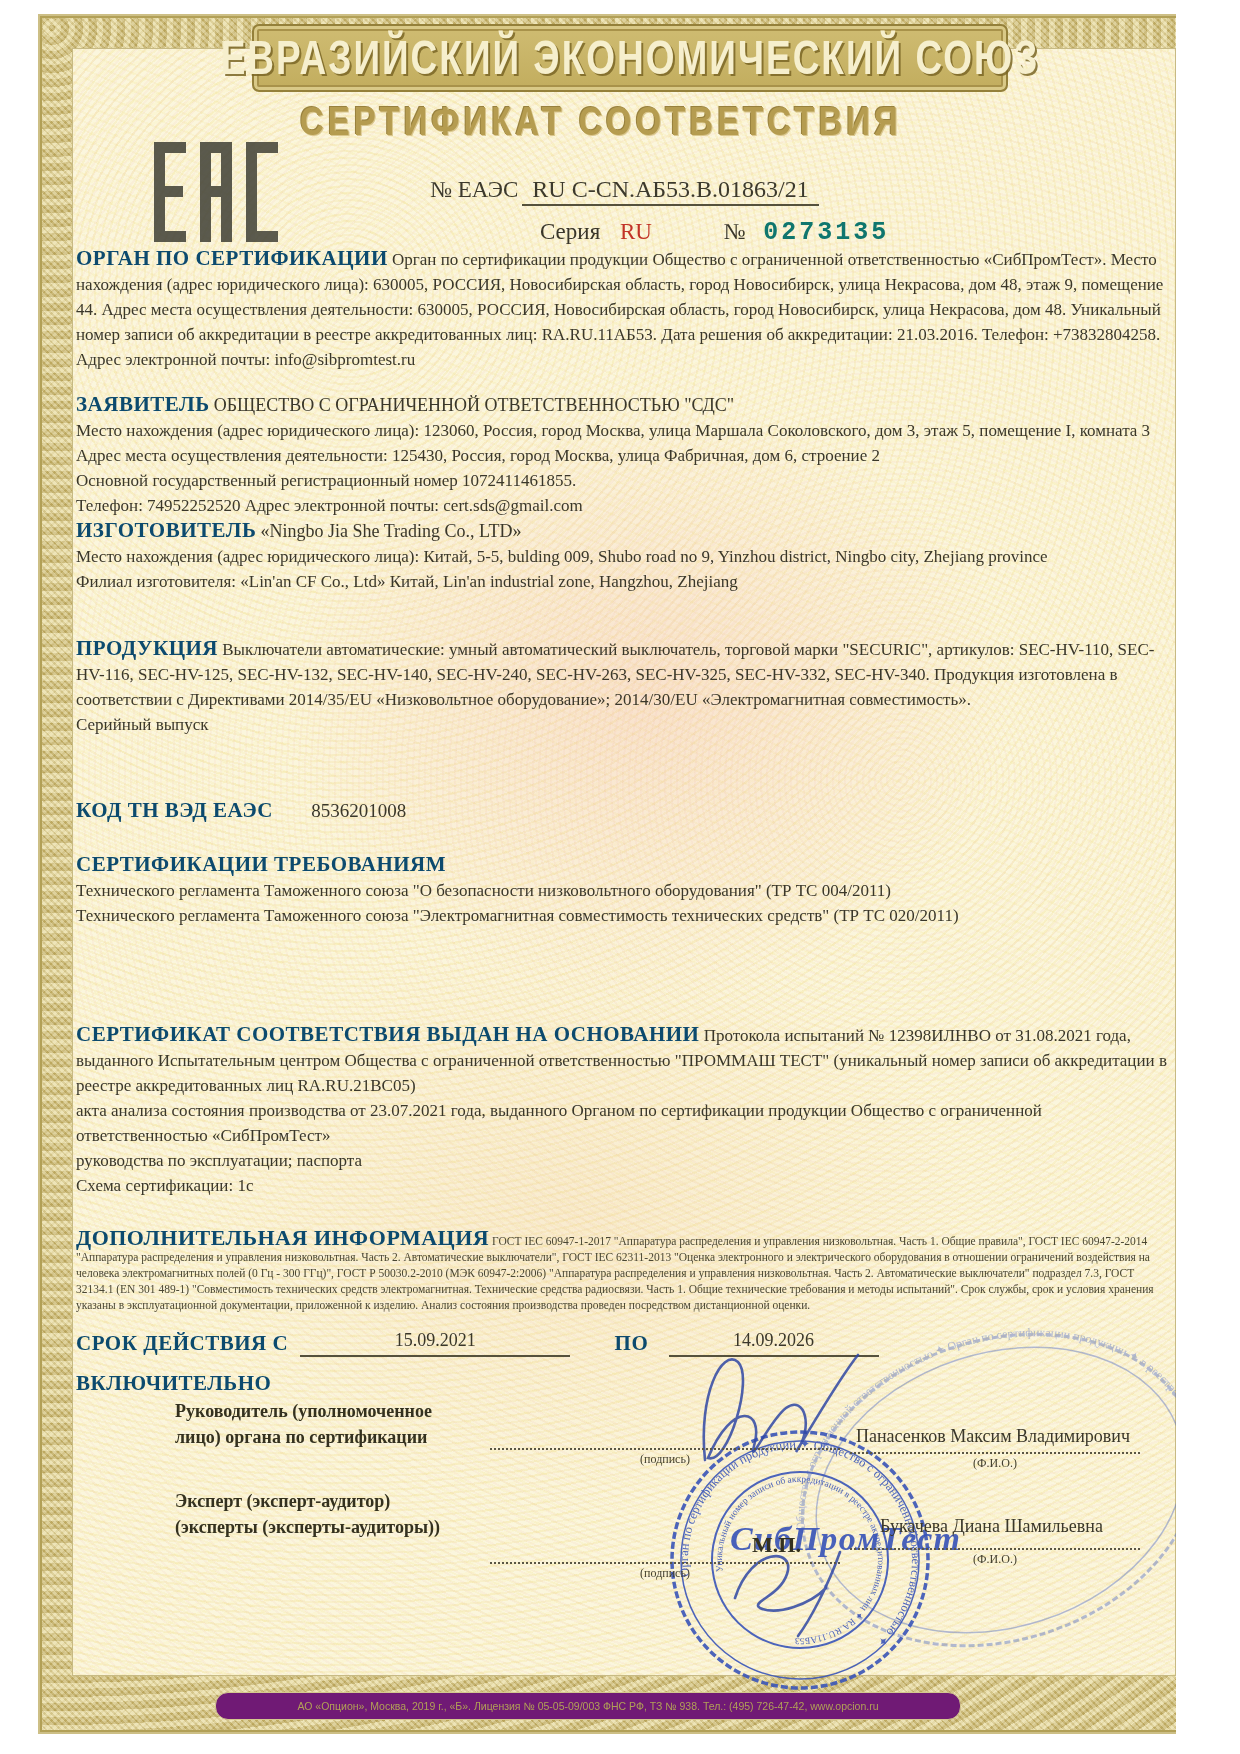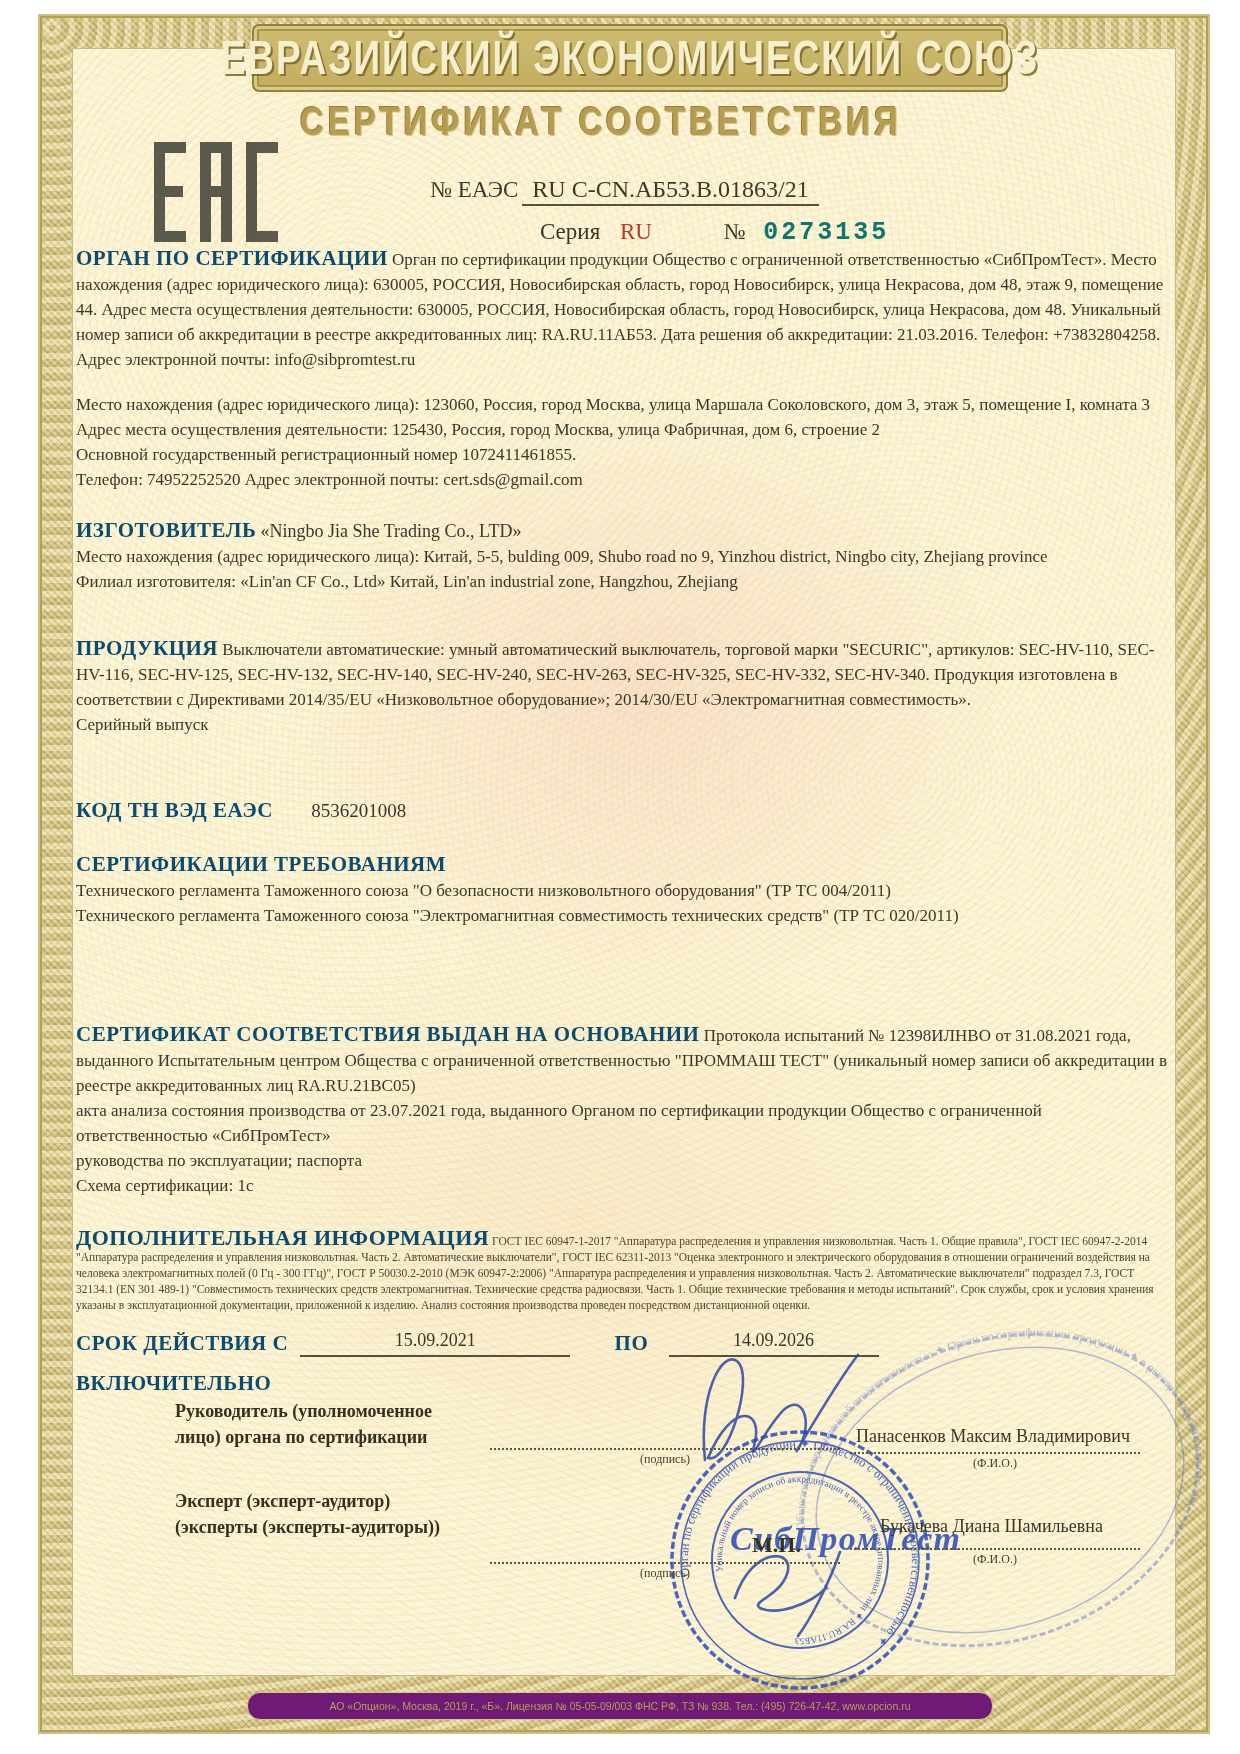--- a/index.html
+++ b/index.html
@@ -1,17 +1,17 @@
 <!DOCTYPE html>
 <html><head>
 <meta charset="utf-8">
 <style>
   html,body{margin:0;padding:0;}
-  #page{position:relative;width:1240px;height:1754px;background:#ffffff;
-        font-family:"Liberation Serif","DejaVu Serif",serif;color:#39362a;overflow:hidden;}
+  #page{position:relative;width:1136px;height:1754px;background:#ffffff;
+        font-family:"Liberation Serif","DejaVu Serif",serif;color:#39362a;overflow:hidden;padding-left:40px;}
   
   .frame{position:absolute;left:40px;top:16px;width:1168px;height:1716px;
     background-color:#d7c88c;
     background-image:
       repeating-radial-gradient(circle at 12px 12px, rgba(164,140,60,.30) 0 3px, rgba(244,236,196,.35) 3px 9px, rgba(164,140,60,.18) 9px 14px),
       repeating-linear-gradient(45deg, rgba(172,148,66,.30) 0 2px, rgba(244,236,196,.45) 2px 5px),
       repeating-linear-gradient(-45deg, rgba(172,148,66,.25) 0 2px, rgba(244,236,196,.40) 2px 5px);
     box-shadow: inset 0 0 0 2px #b2a057, 0 0 0 2px #cdbf86;}
   
   .inner{position:absolute;left:72px;top:48px;width:1104px;height:1628px;
@@ -109,20 +109,22 @@
     <span>№</span>
     <span class="serial" style="margin-left:12px">0273135</span>
   </div>
 
   <div class="sec" style="top:246px">
     <p><span class="h">ОРГАН ПО СЕРТИФИКАЦИИ</span>
        <span>Орган по сертификации продукции Общество с ограниченной ответственностью «СибПромТест». Место нахождения (адрес юридического лица): 630005, РОССИЯ, Новосибирская область, город Новосибирск, улица Некрасова, дом 48, этаж 9, помещение 44. Адрес места осуществления деятельности: 630005, РОССИЯ, Новосибирская область, город Новосибирск, улица Некрасова, дом 48. Уникальный номер записи об аккредитации в реестре аккредитованных лиц: RA.RU.11АБ53. Дата решения об аккредитации: 21.03.2016. Телефон: +73832804258. Адрес электронной почты: info@sibpromtest.ru</span></p>
   </div>
 
   <div class="sec" style="top:392px">
+    <p><span class="h">ЗАЯВИТЕЛЬ</span>
+       <span class="subcap">ОБЩЕСТВО С ОГРАНИЧЕННОЙ ОТВЕТСТВЕННОСТЬЮ "СДС"</span></p>
     <p>Место нахождения (адрес юридического лица): 123060, Россия, город Москва, улица Маршала Соколовского, дом 3, этаж 5, помещение I, комната 3</p>
     <p>Адрес места осуществления деятельности: 125430, Россия, город Москва, улица Фабричная, дом 6, строение 2</p>
     <p>Основной государственный регистрационный номер 1072411461855.</p>
     <p>Телефон: 74952252520 Адрес электронной почты: cert.sds@gmail.com</p>
   </div>
 
   <div class="sec" style="top:518px">
     <p><span class="h">ИЗГОТОВИТЕЛЬ</span>
        <span class="subcap">«Ningbo Jia She Trading Co., LTD»</span></p>
     <p>Место нахождения (адрес юридического лица): Китай, 5-5, bulding 009, Shubo road no 9, Yinzhou district, Ningbo city, Zhejiang province</p>

